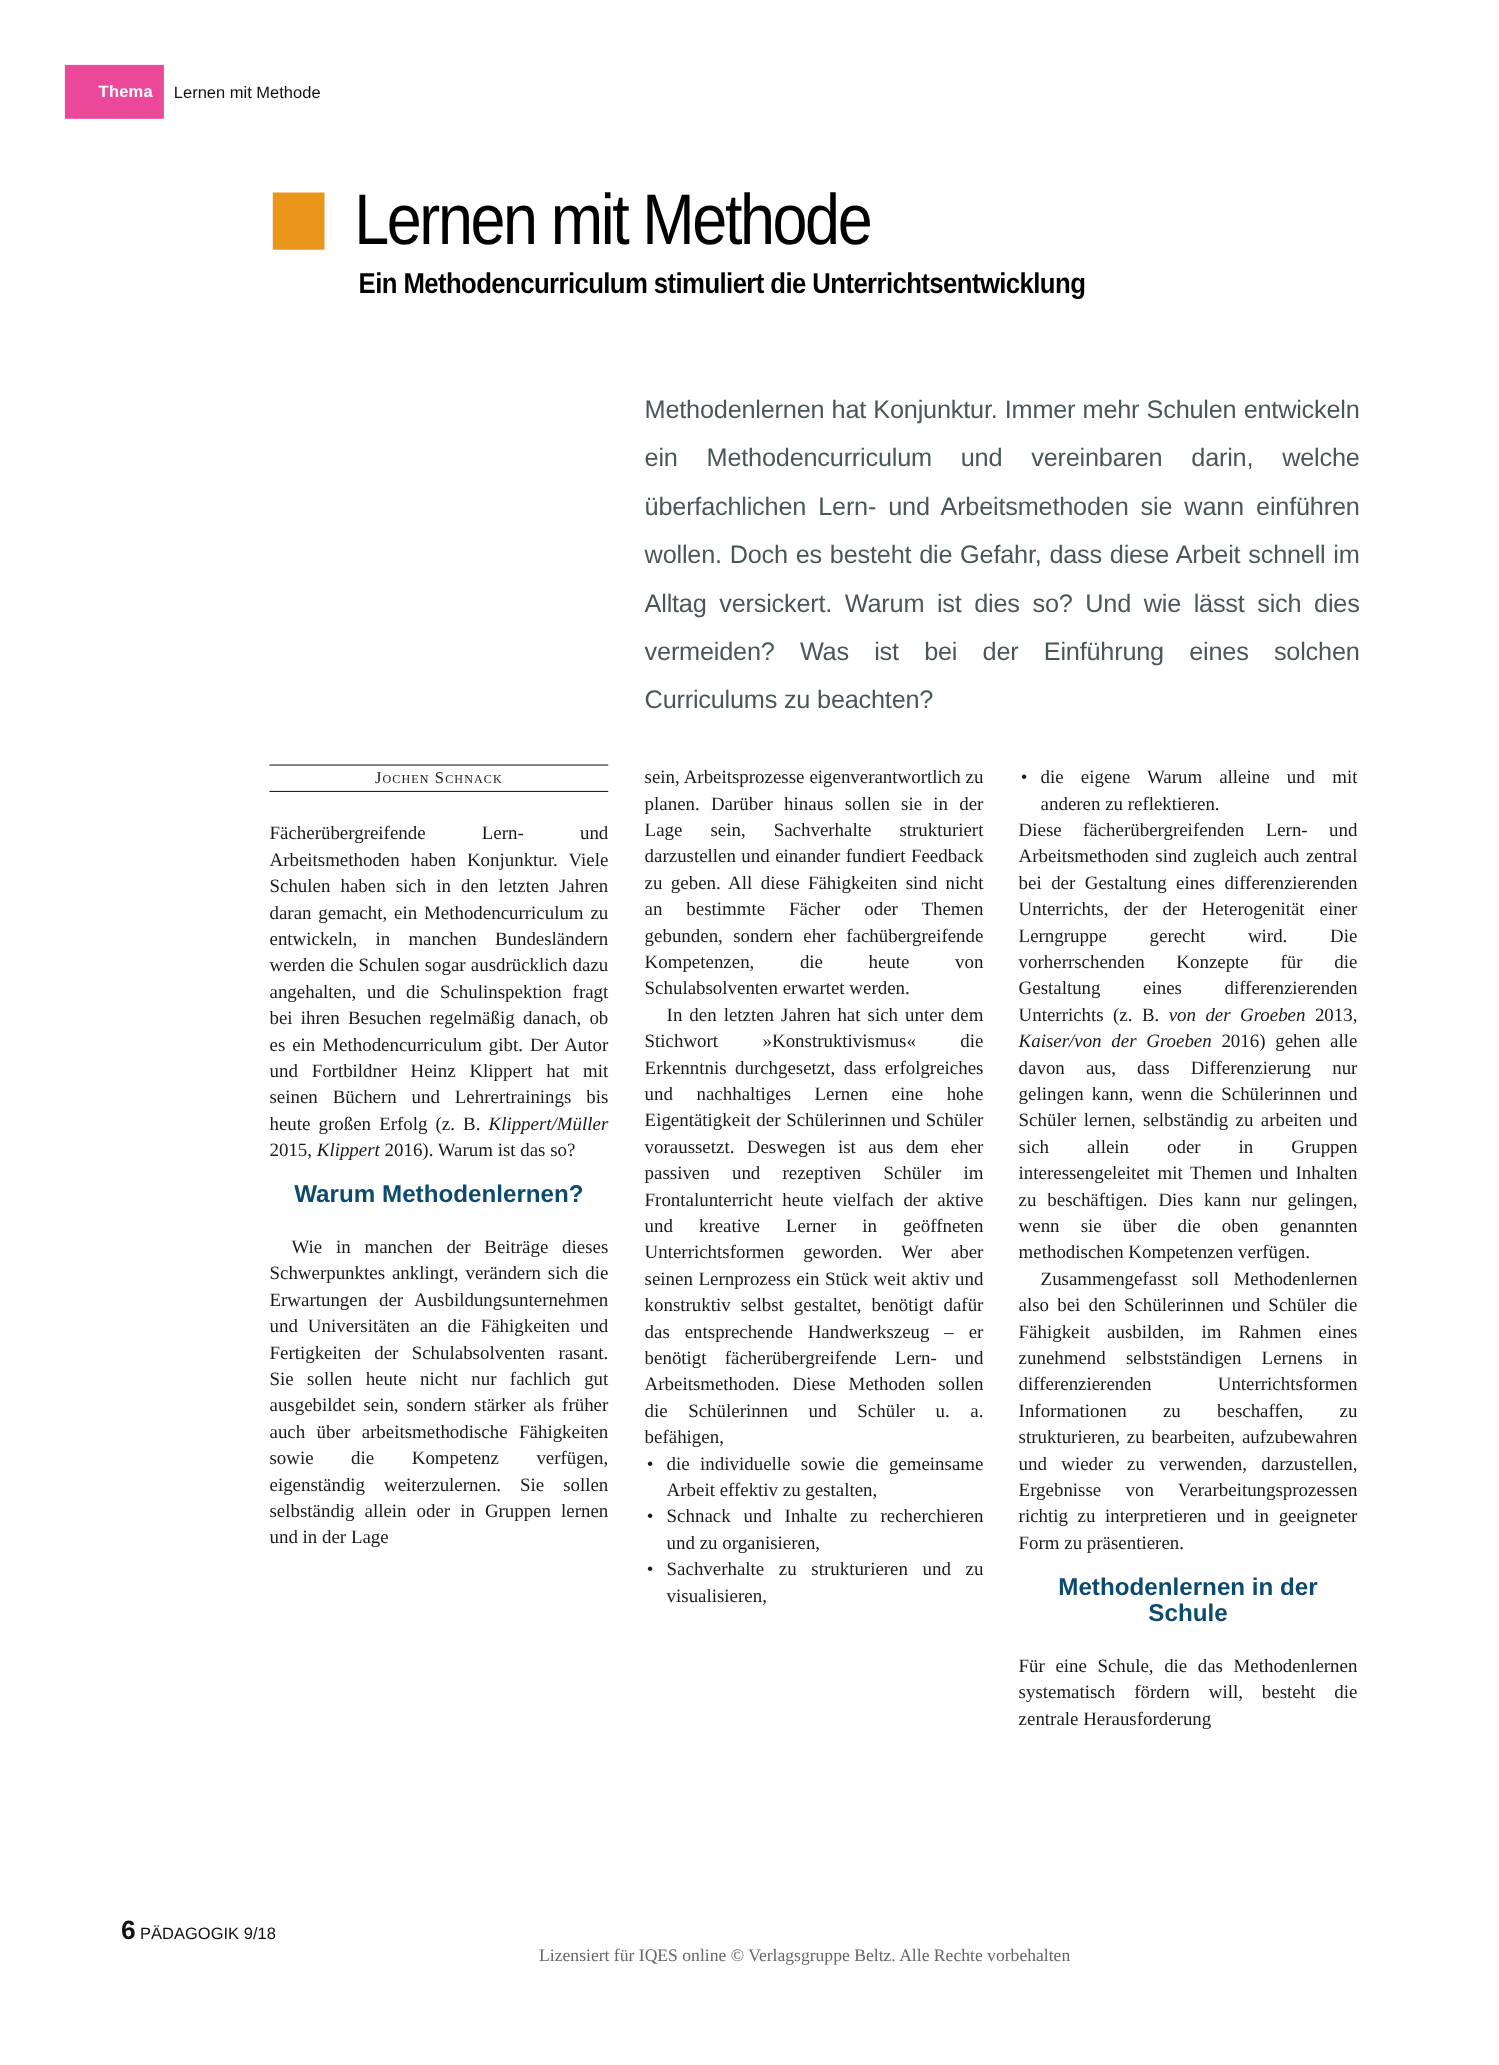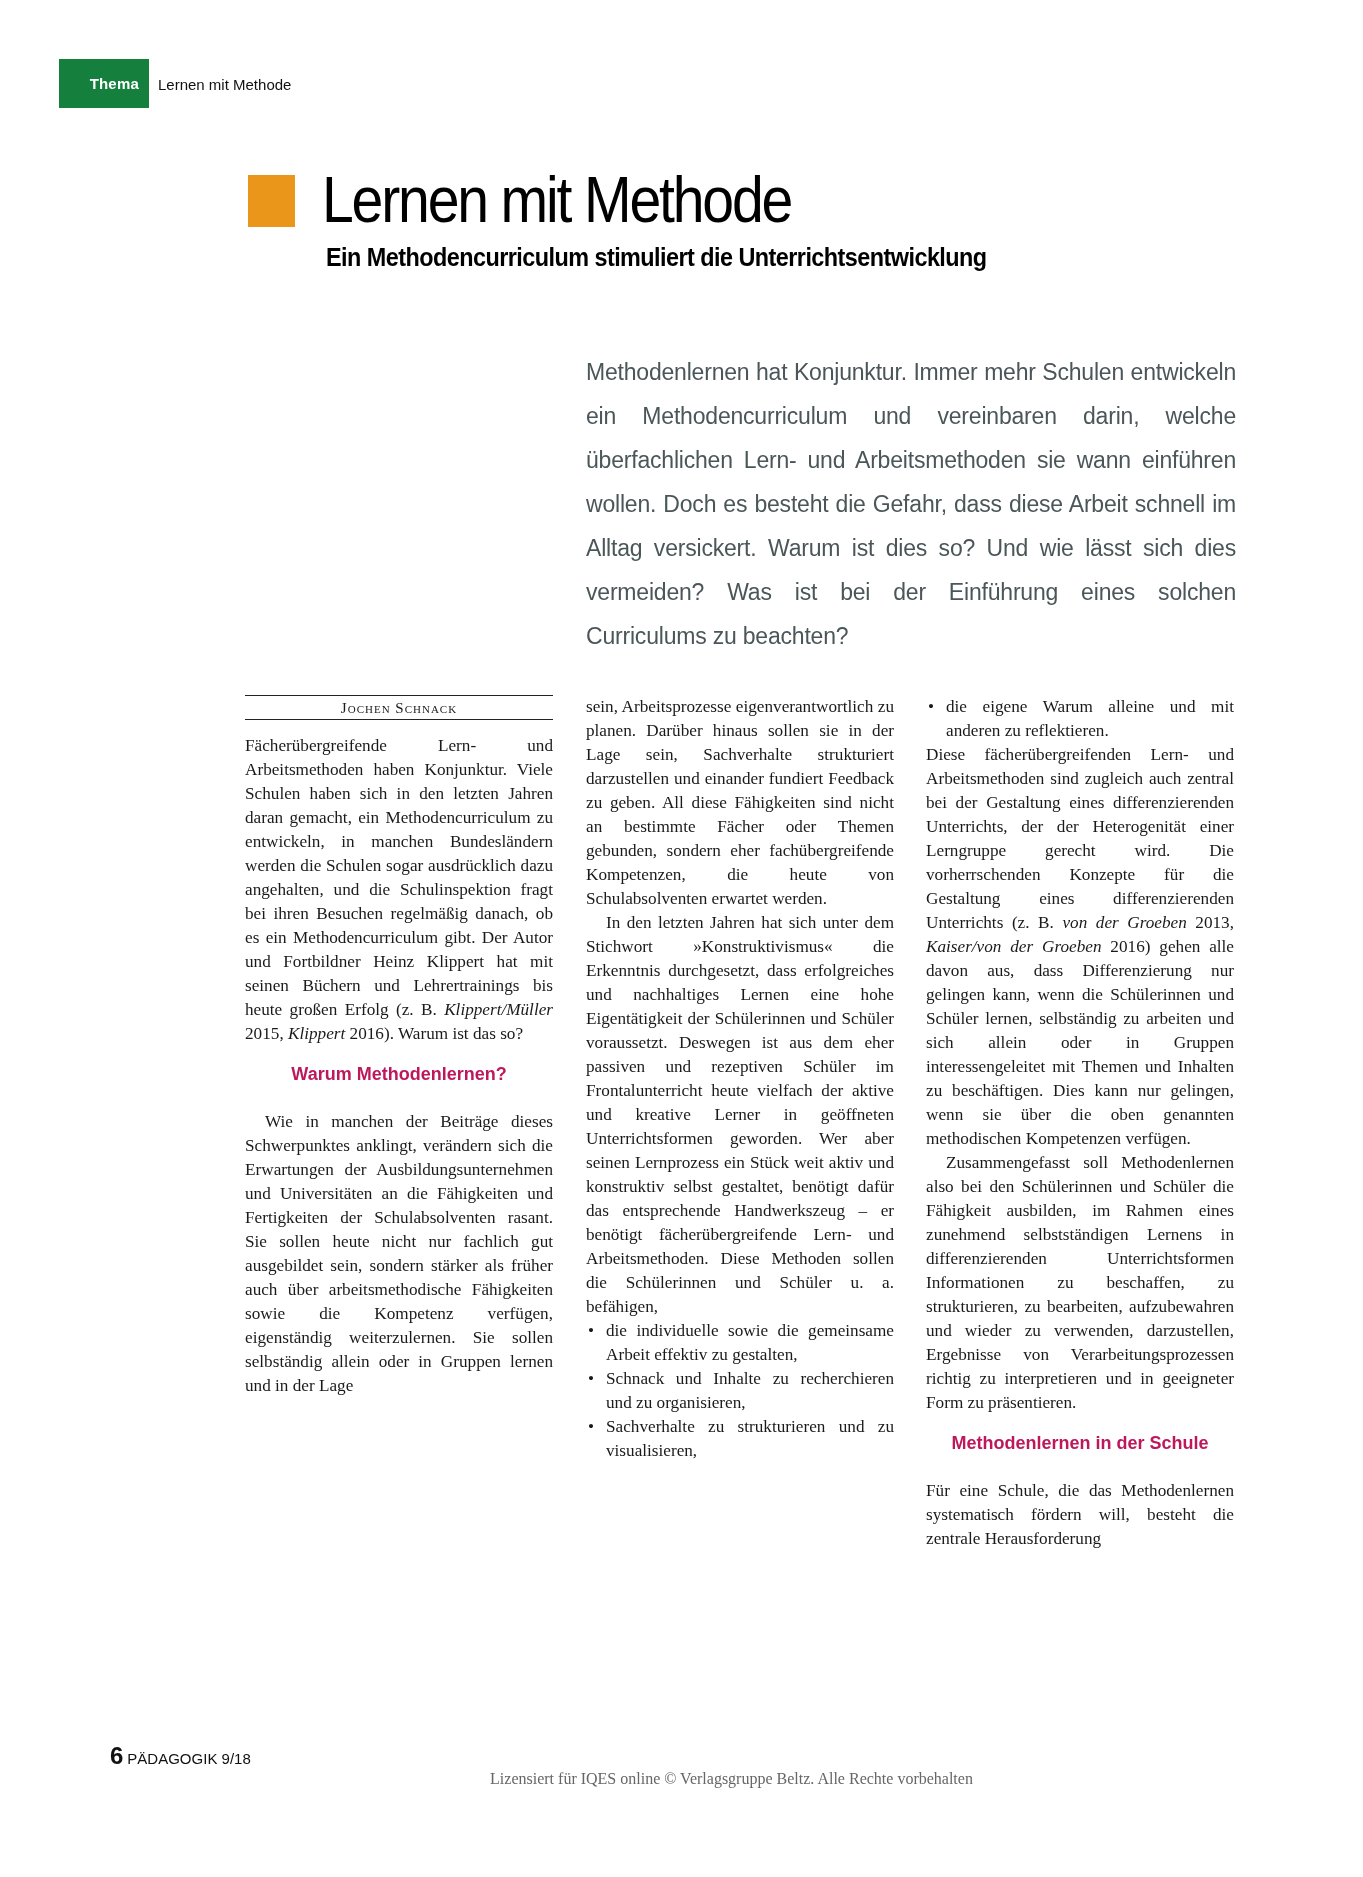--- a/index.html
+++ b/index.html
@@ -1,39 +1,39 @@
 <!DOCTYPE html>
 <html><head>
 <meta charset="utf-8">
 <style>
   html, body { margin:0; padding:0; background:#ffffff; }
   body { width:1363px; height:1877px; position:relative; overflow:hidden; color:#1a1a1a; }
   .sans { font-family:"Liberation Sans", "DejaVu Sans", sans-serif; }
   .serif { font-family:"Liberation Serif", "DejaVu Serif", serif; }
 
-  #thema-box { position:absolute; left:59px; top:59px; width:90px; height:49px; background:#15803d; }
+  #thema-box { position:absolute; left:59px; top:59px; width:90px; height:49px; background:#ec4899; }
   #thema-label { position:absolute; right:10px; top:16px; color:#fff; font-weight:bold; font-size:15px; letter-spacing:0.2px; }
   #header-topic { position:absolute; left:158px; top:76px; font-size:15px; color:#111; }
 
   #title-square { position:absolute; left:248px; top:175px; width:47px; height:52px; background:#E9961A; }
   #page-title { position:absolute; left:322px; top:166px; font-size:65px; line-height:68px; font-weight:normal; letter-spacing:-2.5px; color:#000; transform:scaleX(0.88); transform-origin:left top; margin:0; }
   #page-subtitle { position:absolute; left:326px; top:242px; font-size:26px; line-height:30px; font-weight:bold; color:#000; letter-spacing:-0.6px; transform:scaleX(0.9); transform-origin:left top; margin:0; white-space:nowrap; }
 
   #lead { position:absolute; left:586px; top:350px; width:650px; font-size:23px; line-height:44px; color:#4a5658; text-align:justify; letter-spacing:-0.2px; }
   #lead p { margin:0; }
 
   .col { position:absolute; top:695px; width:308px; font-size:17.2px; line-height:24px; text-align:justify; color:#1a1a1a; }
   .col p { margin:0; }
   .col p.indent { text-indent:20px; }
   #col1 { left:245px; }
   #col2 { left:586px; }
   #col3 { left:926px; }
 
-  #byline { border-top:1.5px solid #222; border-bottom:1.5px solid #222; text-align:center; font-size:15px; line-height:22px; letter-spacing:1px; font-variant:small-caps; margin-bottom:14px; padding:1px 0 0 0; }
-  .heading { font-weight:bold; font-size:18px; text-align:center; line-height:24px; margin:16px 0 24px 0 !important; color:#be185d; }
+  #byline { border-top:1.5px solid #222; border-bottom:1.5px solid #222; text-align:center; font-size:15px; line-height:22px; letter-spacing:1px; font-variant:small-caps; margin-bottom:26px; padding:1px 0 0 0; }
+  .heading { font-weight:bold; font-size:22px; text-align:center; line-height:24px; margin:16px 0 24px 0 !important; color:#0c4a6e; }
   ul.bullets { list-style:none; margin:0; padding:0; }
   ul.bullets li { position:relative; padding-left:20px; }
   ul.bullets li::before { content:"\2022"; position:absolute; left:2px; top:0; }
   em { font-style:italic;margin-top:34px; }
 
   #footer-page { position:absolute; left:110px; top:1742px; font-size:15px; color:#111; }
   #footer-page .num { font-weight:bold; font-size:24px; margin-right:4px; }
   #license { position:absolute; left:0; width:100%; top:1770px; text-align:center; font-size:16px; color:#666; padding-left:100px; box-sizing:border-box; }
 </style>
 </head>

